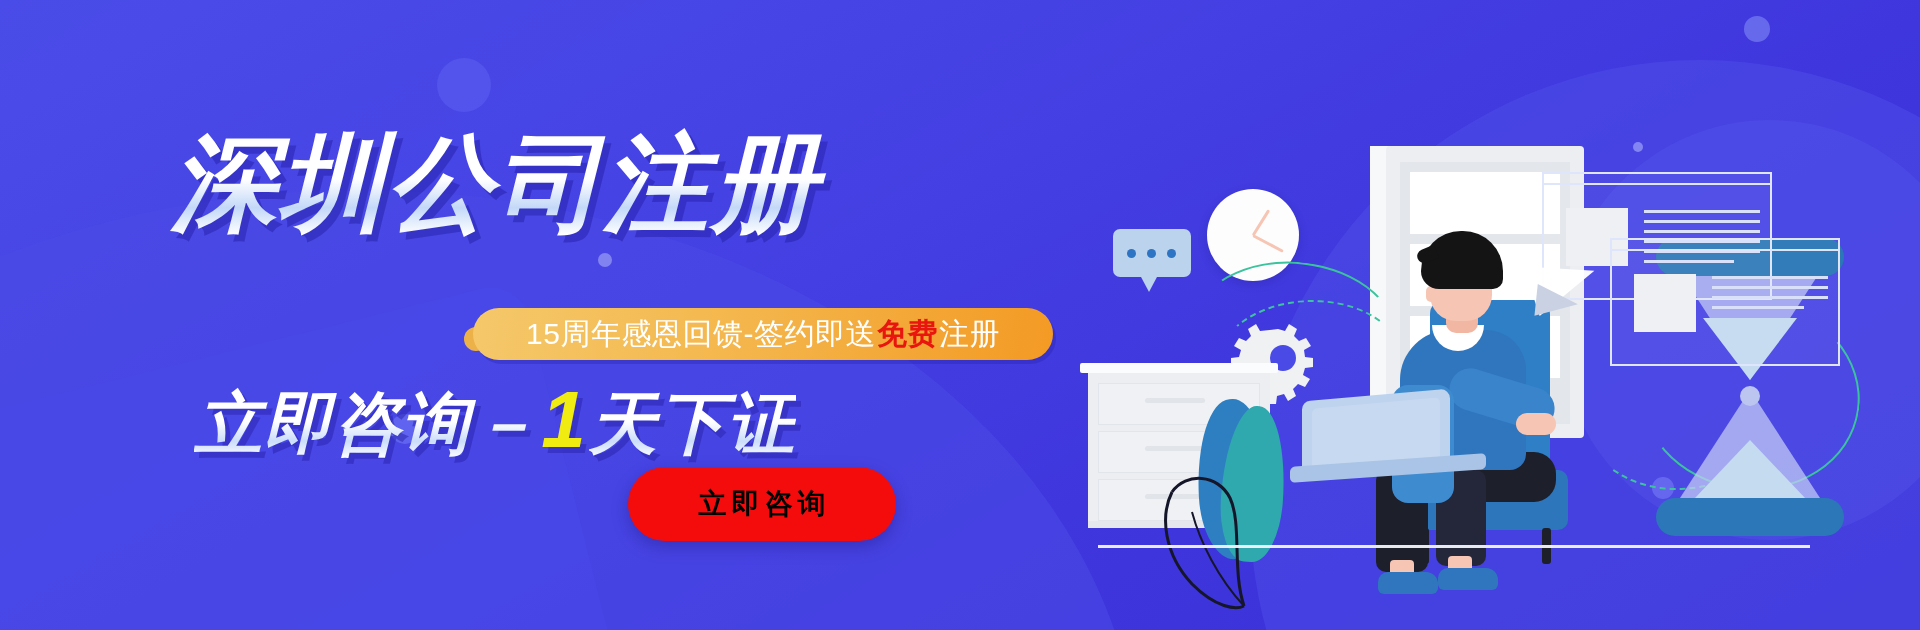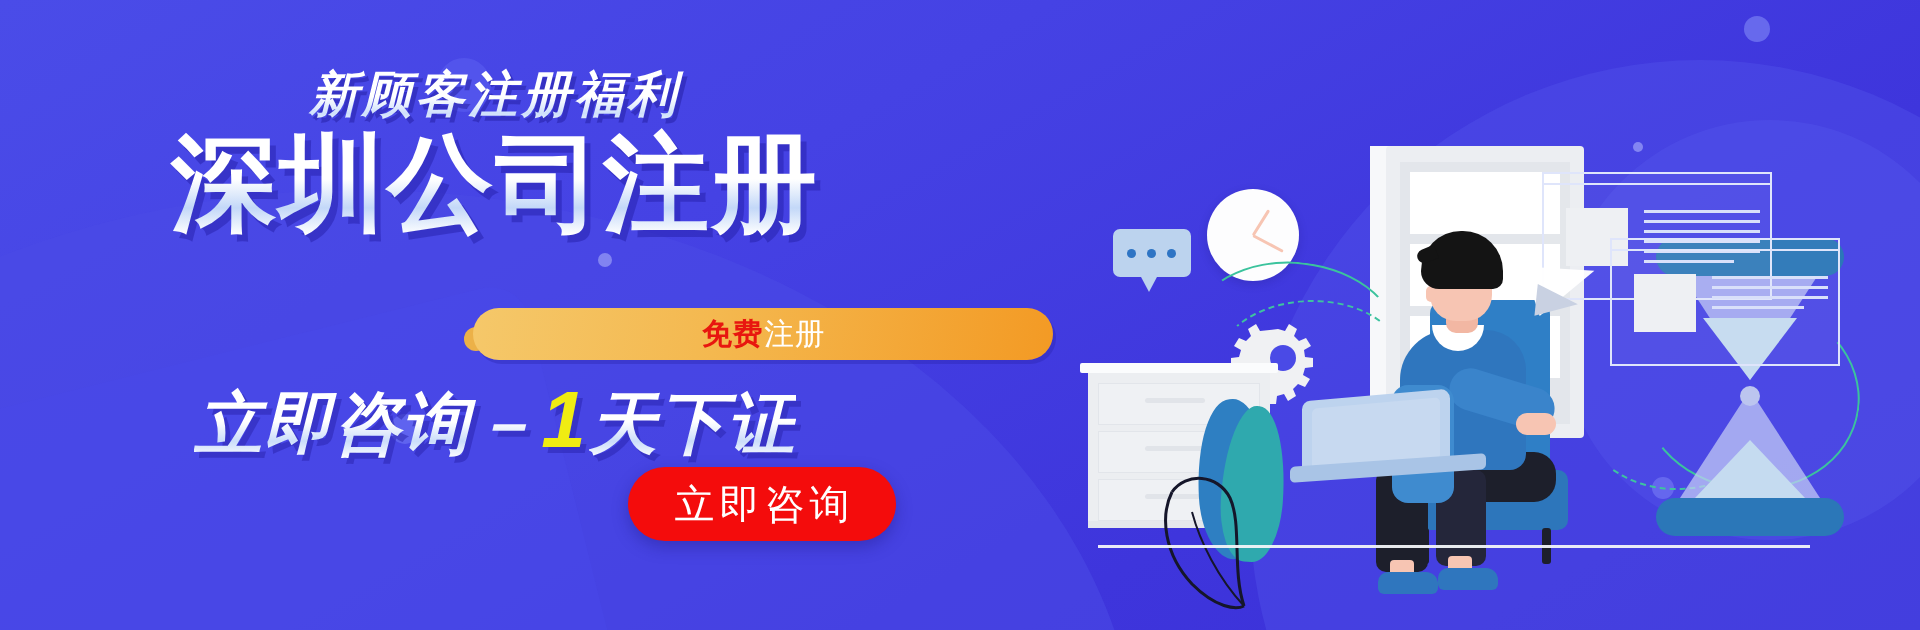--- a/index.html
+++ b/index.html
@@ -49,21 +49,21 @@
     font-size:49px;font-weight:700;font-style:italic;letter-spacing:4px;
     color:#ffffff;
     background:linear-gradient(180deg,#ffffff 0%,#ffffff 52%,#cfe0fb 78%,#ffffff 100%);
     -webkit-background-clip:text;background-clip:text;-webkit-text-fill-color:transparent;
     filter:drop-shadow(4px 5px 0 rgba(38,32,168,.55));
     white-space:nowrap;
   }
 
   .headline{
     position:absolute;left:0;right:130px;top:128px;text-align:center;
-    font-size:106px;font-weight:700;letter-spacing:2px;line-height:1.05;
+    font-size:106px;font-weight:700;font-style:italic;letter-spacing:2px;line-height:1.05;
     background:linear-gradient(180deg,#ffffff 0%,#ffffff 46%,#c3d8f8 72%,#ffffff 96%);
     -webkit-background-clip:text;background-clip:text;-webkit-text-fill-color:transparent;
     filter:drop-shadow(6px 7px 0 rgba(40,34,175,.55));
     white-space:nowrap;
   }
 
   .pill{
     position:absolute;left:473px;top:308px;width:580px;height:52px;border-radius:26px;
     background:linear-gradient(100deg,#f5c86a 0%,#f4b84f 42%,#f39a24 100%);
     display:flex;align-items:center;justify-content:center;
@@ -90,21 +90,21 @@
     filter:drop-shadow(5px 6px 0 rgba(40,34,172,.5));
     font-size:80px;padding:0 2px;
   }
 
   .cta{
     position:absolute;left:628px;top:467px;width:268px;height:74px;border-radius:37px;
     background:#f40c0c;border:none;cursor:pointer;
     display:flex;align-items:center;justify-content:center;
     box-shadow:0 6px 16px rgba(26,20,120,.35);
   }
-  .cta-label{font-size:40px;color:#ffffff;font-weight:400;letter-spacing:5px;text-indent:5px;}
+  .cta-label{font-size:28px;color:#000000;font-weight:700;letter-spacing:5px;text-indent:5px;}
 
   
   .illus{position:absolute;left:1080px;top:0;width:840px;height:630px;}
   .el{position:absolute;}
 
   
   .win-frame{left:306px;top:146px;width:198px;height:292px;background:#eceef2;border-radius:4px;}
   .win-inner{left:320px;top:162px;width:170px;height:262px;background:#e3e6eb;}
   .pane{position:absolute;background:#ffffff;}
   .curtain{left:290px;top:146px;width:56px;height:320px;background:#f7f8fa;
@@ -338,26 +338,26 @@
 
     <div class="el plane-a"></div>
     <div class="el plane-b"></div>
 
   </div>
 
   <div class="floor-line"></div>
 
   <div class="copy">
 
-    <div class="eyebrow">新顾客注册福利</div>
 
     <div class="headline">深圳公司注册</div>
 
     <div class="pill">
       <span class="pill-text">
+          <span>15周年感恩回馈-签约即送</span>
           <span class="free">免费</span>
           <span>注册</span>
         </span>
     </div>
 
     <div class="subline"><span class="w">立即咨询－</span><span class="one">1</span><span class="w">天下证</span></div>
 
     <button class="cta">
       <span class="cta-label">立即咨询</span>
     </button>

